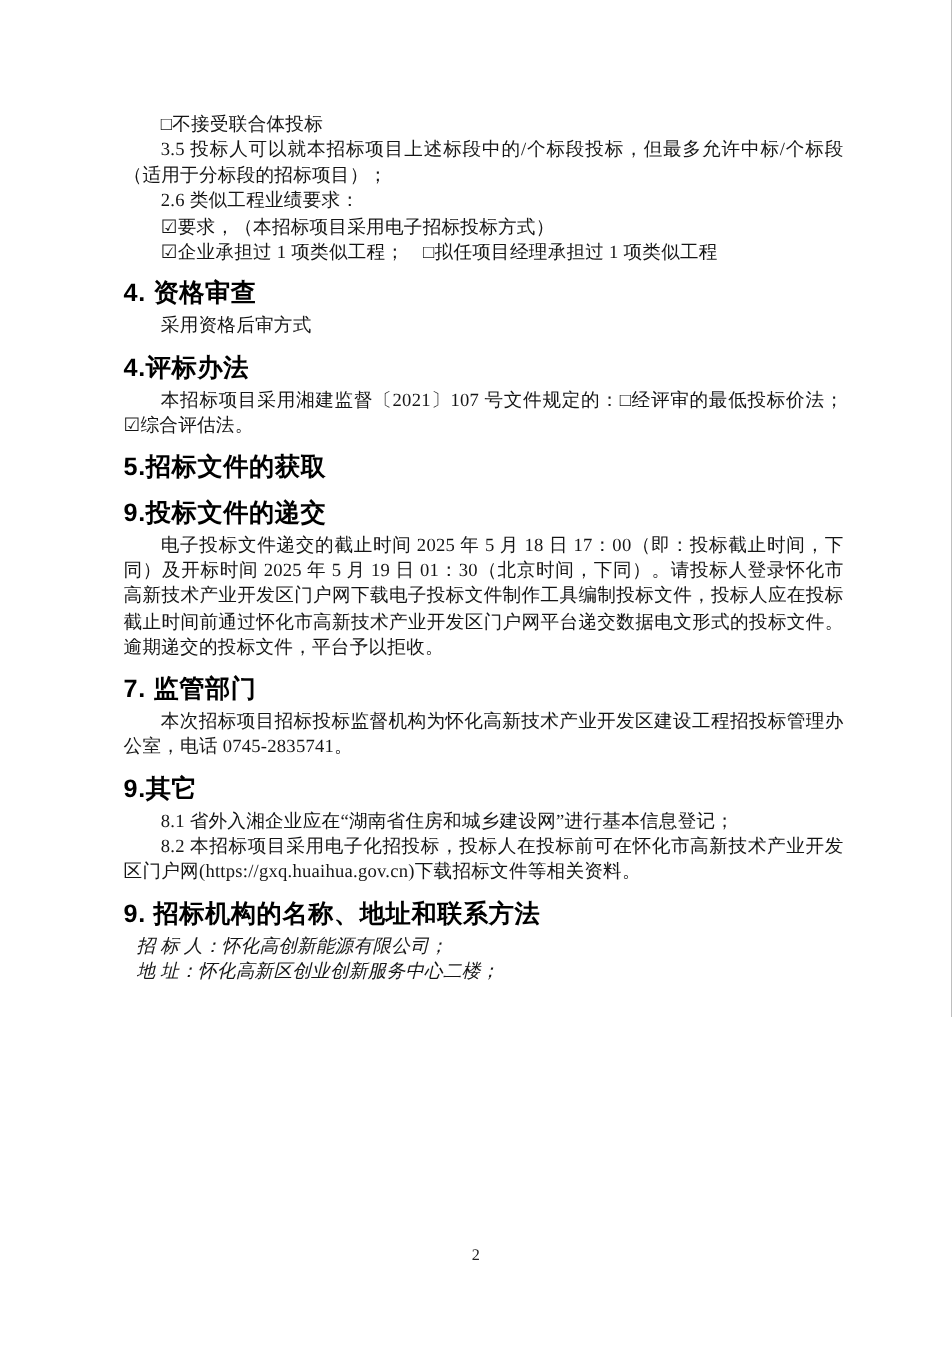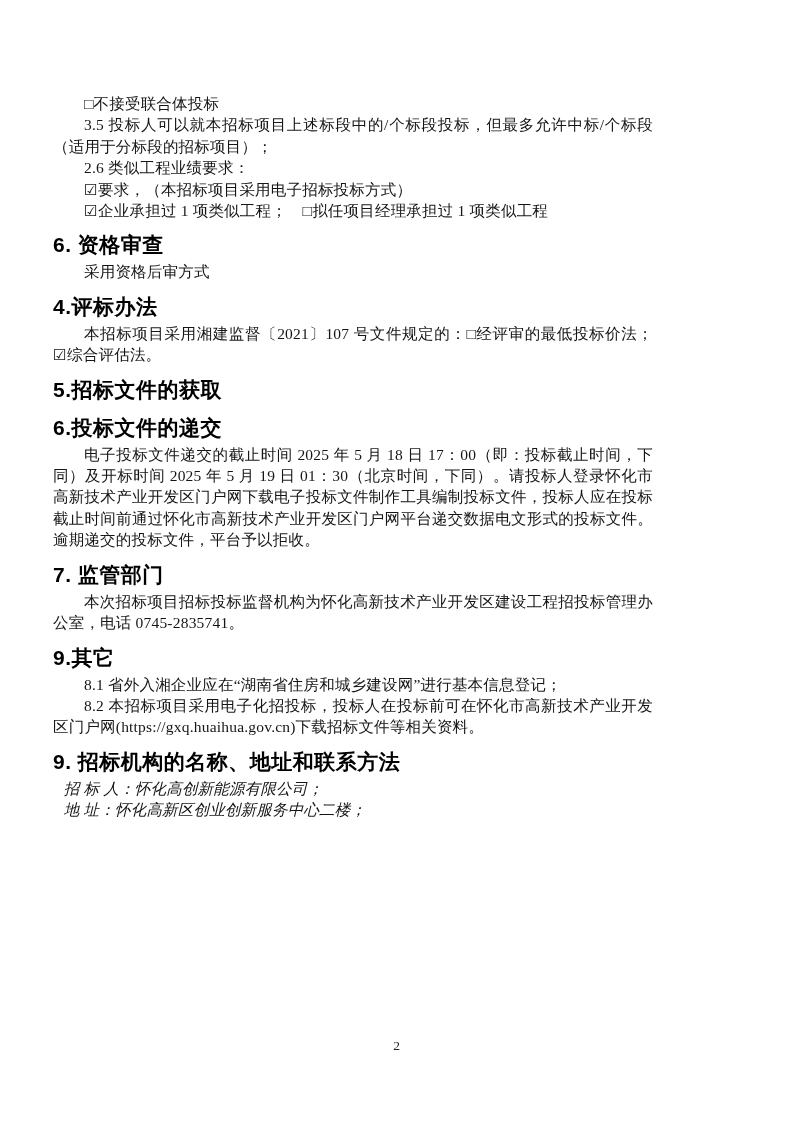--- a/index.html
+++ b/index.html
@@ -7,21 +7,21 @@
     padding: 0;
     background: #888;
   }
   .page {
     width: 793px;
     height: 1122px;
     background: #ffffff;
     position: relative;
     overflow: hidden;
     box-sizing: border-box;
-    padding: 93px 96px 0 53px;
+    padding: 93px 96px 0 103px;
     color: #151515;
     font-family: "Liberation Serif", "DejaVu Serif", "DejaVu Sans", serif;
   }
   .content {
     width: 600px;
   }
   p.body-line {
     margin: 0;
     font-size: 15.5px;
     line-height: 21.4px;
@@ -56,29 +56,29 @@
 
 <div class="page">
   <div class="content">
 
     <p class="body-line ind">□不接受联合体投标</p>
     <p class="body-line ind">3.5 投标人可以就本招标项目上述标段中的/个标段投标，但最多允许中标/个标段（适用于分标段的招标项目）；</p>
     <p class="body-line ind">2.6 类似工程业绩要求：</p>
     <p class="body-line ind">☑要求，（本招标项目采用电子招标投标方式）</p>
     <p class="body-line ind">☑企业承担过 1 项类似工程；　□拟任项目经理承担过 1 项类似工程</p>
 
-    <h2 class="sec-heading">6. 资格审查</h2>
+    <h2 class="sec-heading">4. 资格审查</h2>
     <p class="body-line ind">采用资格后审方式</p>
 
     <h2 class="sec-heading">4.评标办法</h2>
     <p class="body-line ind">本招标项目采用湘建监督〔2021〕107 号文件规定的：□经评审的最低投标价法；☑综合评估法。</p>
 
     <h2 class="sec-heading">5.招标文件的获取</h2>
 
-    <h2 class="sec-heading">6.投标文件的递交</h2>
+    <h2 class="sec-heading">9.投标文件的递交</h2>
     <p class="body-line ind">电子投标文件递交的截止时间 2025 年 5 月 18 日 17：00（即：投标截止时间，下同）及开标时间 2025 年 5 月 19 日 01：30（北京时间，下同）。请投标人登录怀化市高新技术产业开发区门户网下载电子投标文件制作工具编制投标文件，投标人应在投标截止时间前通过怀化市高新技术产业开发区门户网平台递交数据电文形式的投标文件。逾期递交的投标文件，平台予以拒收。</p>
 
     <h2 class="sec-heading">7. 监管部门</h2>
     <p class="body-line ind">本次招标项目招标投标监督机构为怀化高新技术产业开发区建设工程招投标管理办公室，电话 0745-2835741。</p>
 
     <h2 class="sec-heading">9.其它</h2>
     <p class="body-line ind">8.1 省外入湘企业应在“湖南省住房和城乡建设网”进行基本信息登记；</p>
     <p class="body-line ind">8.2 本招标项目采用电子化招投标，投标人在投标前可在怀化市高新技术产业开发区门户网(https://gxq.huaihua.gov.cn)下载招标文件等相关资料。</p>
 
     <h2 class="sec-heading">9. 招标机构的名称、地址和联系方法</h2>

